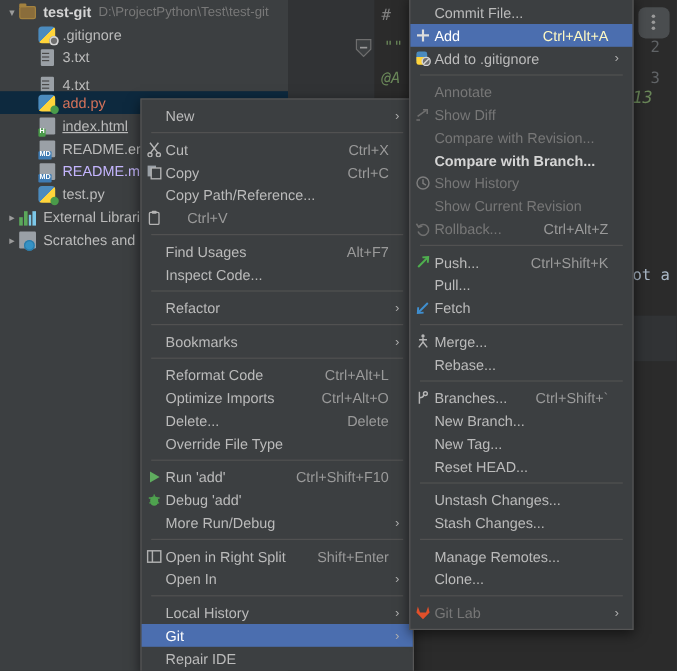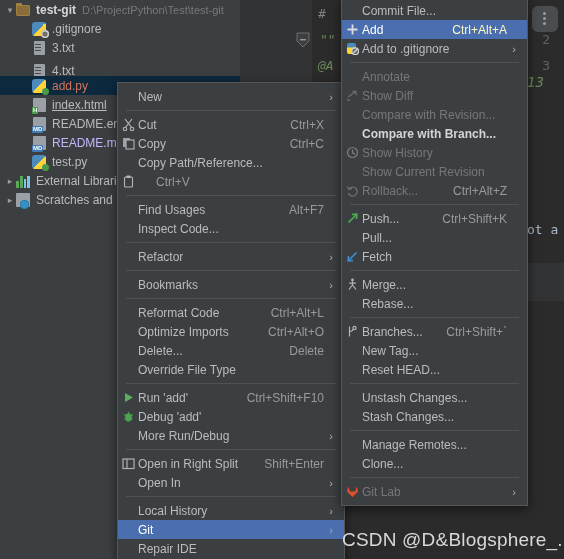--- a/index.html
+++ b/index.html
@@ -534,20 +534,27 @@
             </svg></span>
         </div>
         <div class="mlabel">Branches...</div>
         <div class="mkey">Ctrl+Shift+`</div>
         <div class="marrow"></div>
       </div>
       <div class="mitem">
         <div class="micon">
           <span class="g"></span>
         </div>
+        <div class="mlabel">New Branch...</div>
+        <div class="marrow"></div>
+      </div>
+      <div class="mitem">
+        <div class="micon">
+          <span class="g"></span>
+        </div>
         <div class="mlabel">New Tag...</div>
         <div class="marrow"></div>
       </div>
       <div class="mitem">
         <div class="micon">
           <span class="g"></span>
         </div>
         <div class="mlabel">Reset HEAD...</div>
         <div class="marrow"></div>
       </div>
@@ -586,14 +593,13 @@
         <div class="micon">
           <span class="g"><svg width="13" height="13" viewBox="0 0 13 13">
               <path d="M6.5 12 L1 6.5 L2.2 1.5 L4 6.5 H9 L10.8 1.5 L12 6.5 Z" fill="#e2502a"></path>
             </svg></span>
         </div>
         <div class="mlabel">Git Lab</div>
         <div class="marrow">›</div>
       </div>
     </div>
 
-  <div class="watermark">CSDN @D&amp;Blogsphere_.</div>
 </div>
 
 </body></html>

